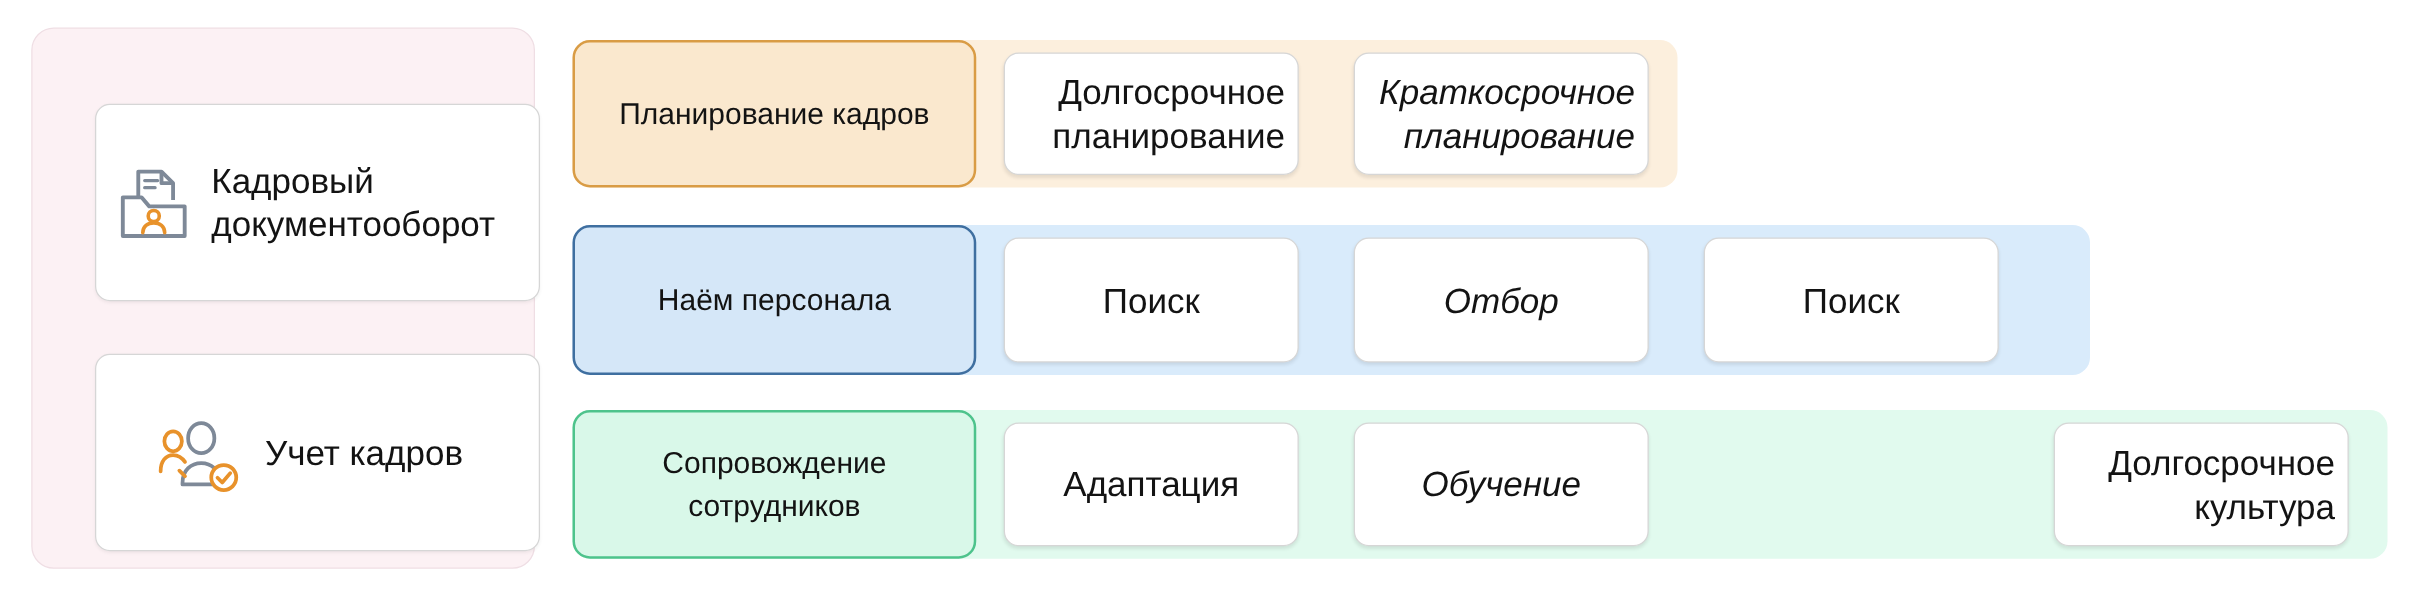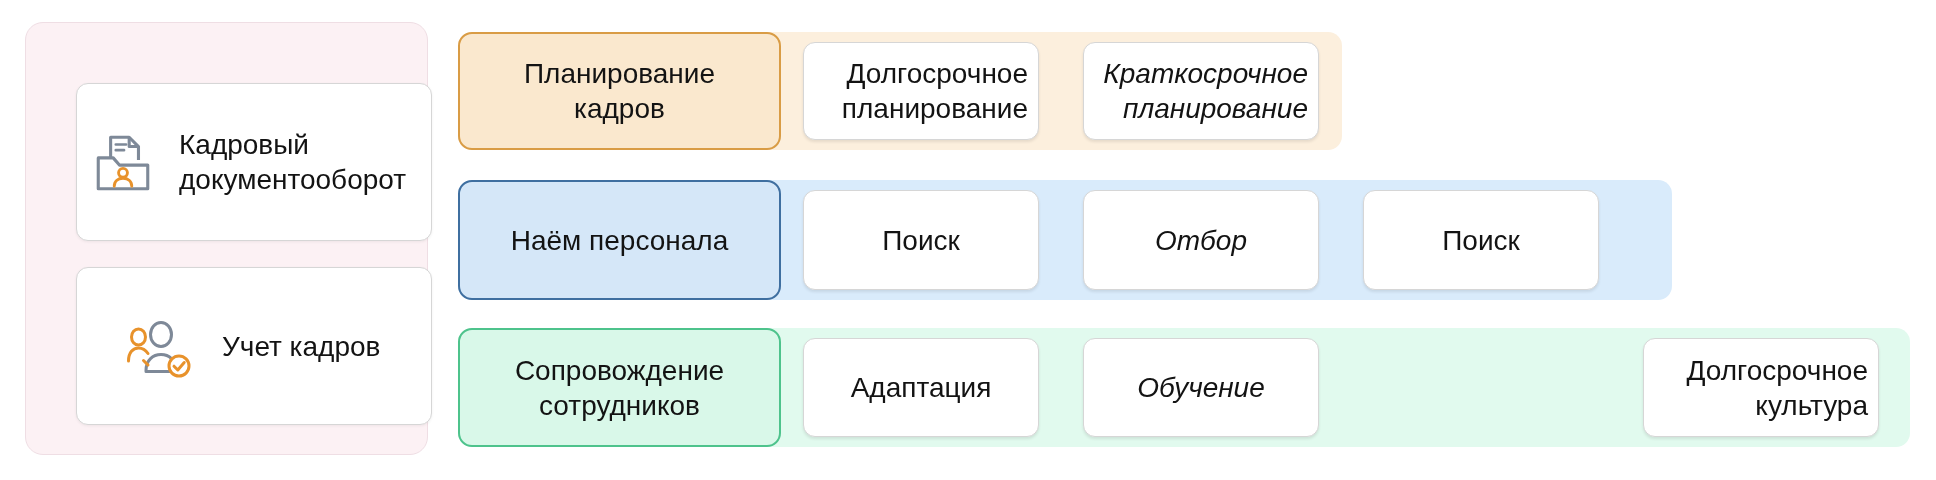--- a/index.html
+++ b/index.html
@@ -22,26 +22,26 @@
     border-radius: 18px;
     box-sizing: border-box;
   }
   .side-card {
     position: absolute; left: 50px; width: 356px; height: 158px;
     background: #ffffff;
     border: 1.5px solid var(--card-border, #D6D6D6);
     border-radius: 12px;
     box-sizing: border-box;
     display: flex; align-items: center;
-    padding: 0 10px 0 13px; gap: 23px;
+    padding: 0 10px 0 13px; gap: 13px;
     box-shadow: 0 1px 3px rgba(0,0,0,0.06);
     cursor: pointer;
   }
   .side-card.first  { top: 60px; }
-  .side-card.second { top: 244px; padding-left: 44px; }
+  .side-card.second { top: 260px; padding-left: 44px; }
   .side-card .icon { flex: 0 0 auto; display: flex; align-items: center; justify-content: center; }
   .side-label {
     font-size: 28px; line-height: 35px;
     max-width: 252px;
   }
 
   
   .strip {
     position: absolute; left: 458px;
     border-radius: 14px;
@@ -53,21 +53,21 @@
 
   .head-card {
     position: absolute; left: 0; top: 0; bottom: 0;
     width: 323px;
     background: var(--head-bg);
     border: 2px solid var(--accent);
     border-radius: 14px;
     box-sizing: border-box;
     display: flex; align-items: center; justify-content: center;
     text-align: center;
-    font-size: 28px; line-height: 35px;
+    font-size: 24px; line-height: 35px;
     padding: 0 16px;
     cursor: pointer;
   }
   .sub-card {
     position: absolute; top: 10px; height: calc(100% - 20px);
     width: 236px;
     background: #ffffff;
     border: 1.5px solid var(--card-border, #D6D6D6);
     border-radius: 12px;
     box-sizing: border-box;

